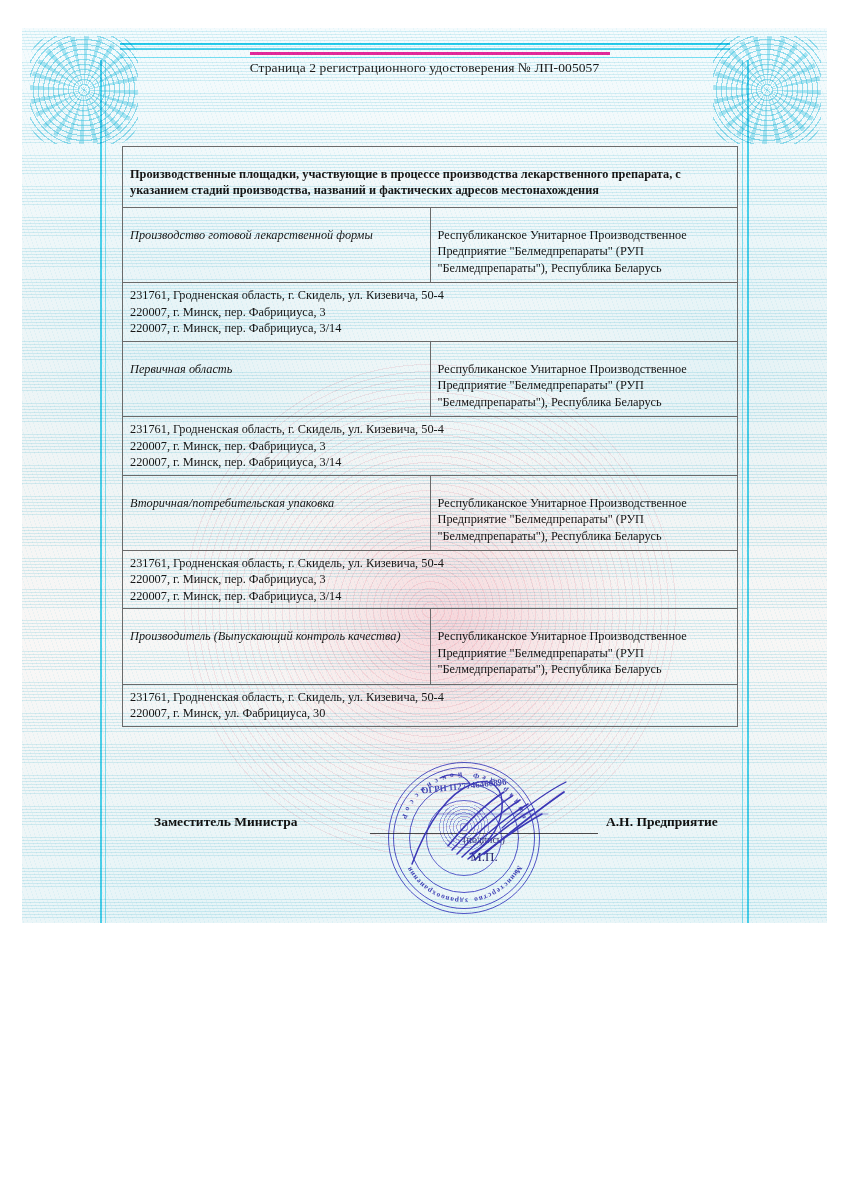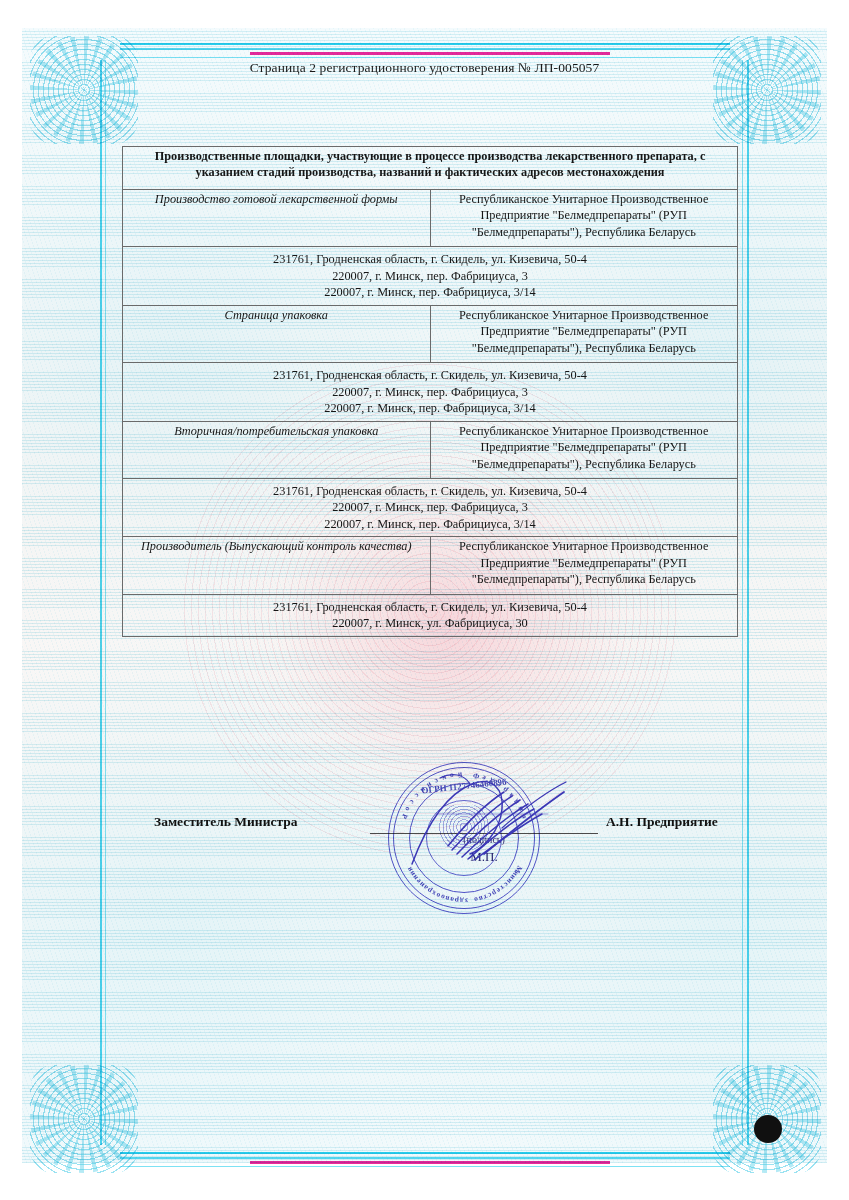--- a/index.html
+++ b/index.html
@@ -8,21 +8,21 @@
     background: #ffffff;
   }
   body {
     font-family: "Liberation Serif", serif;
   }
 
   
   .page {
     position: relative;
     width: 849px;
-    height: 1200px;
+    height: 923px;
     background: #ffffff;
     overflow: hidden;
   }
 
   
   .paper {
     position: absolute;
     left: 22px;
     top: 28px;
     width: 805px;
@@ -175,26 +175,25 @@
     left: 122px;
     top: 146px;
     width: 616px;
     border-collapse: collapse;
     table-layout: fixed;
     background: transparent;
   }
   .doc-table td {
     border: 1px solid #6a6a6a;
     vertical-align: top;
-    padding: 1px 7px 6px 7px;
+    padding: 19px 7px 6px 7px;
     font-size: 12.3px;
     line-height: 1.34;
     color: #161616;
     background: transparent;
-    text-align: center;
   }
   .hdr-cell {
     font-weight: bold;
     font-size: 12.4px;
     line-height: 1.36;
     padding-bottom: 8px !important;
   }
   .stage-cell {
     font-style: italic;
     width: 356px;
@@ -389,21 +388,21 @@
       </tr>
       <tr>
         <td class="addr-cell" colspan="2">
           <div class="addr-line">231761, Гродненская область, г. Скидель, ул. Кизевича, 50-4</div>
           <div class="addr-line">220007, г. Минск, пер. Фабрициуса, 3</div>
           <div class="addr-line">220007, г. Минск, пер. Фабрициуса, 3/14</div>
         </td>
       </tr>
 
       <tr>
-        <td class="stage-cell">Страница упаковка</td>
+        <td class="stage-cell">Первичная область</td>
         <td class="org-cell">Республиканское Унитарное Производственное Предприятие "Белмедпрепараты" (РУП "Белмедпрепараты"), Республика Беларусь</td>
       </tr>
       <tr>
         <td class="addr-cell" colspan="2">
           <div class="addr-line">231761, Гродненская область, г. Скидель, ул. Кизевича, 50-4</div>
           <div class="addr-line">220007, г. Минск, пер. Фабрициуса, 3</div>
           <div class="addr-line">220007, г. Минск, пер. Фабрициуса, 3/14</div>
         </td>
       </tr>
 

